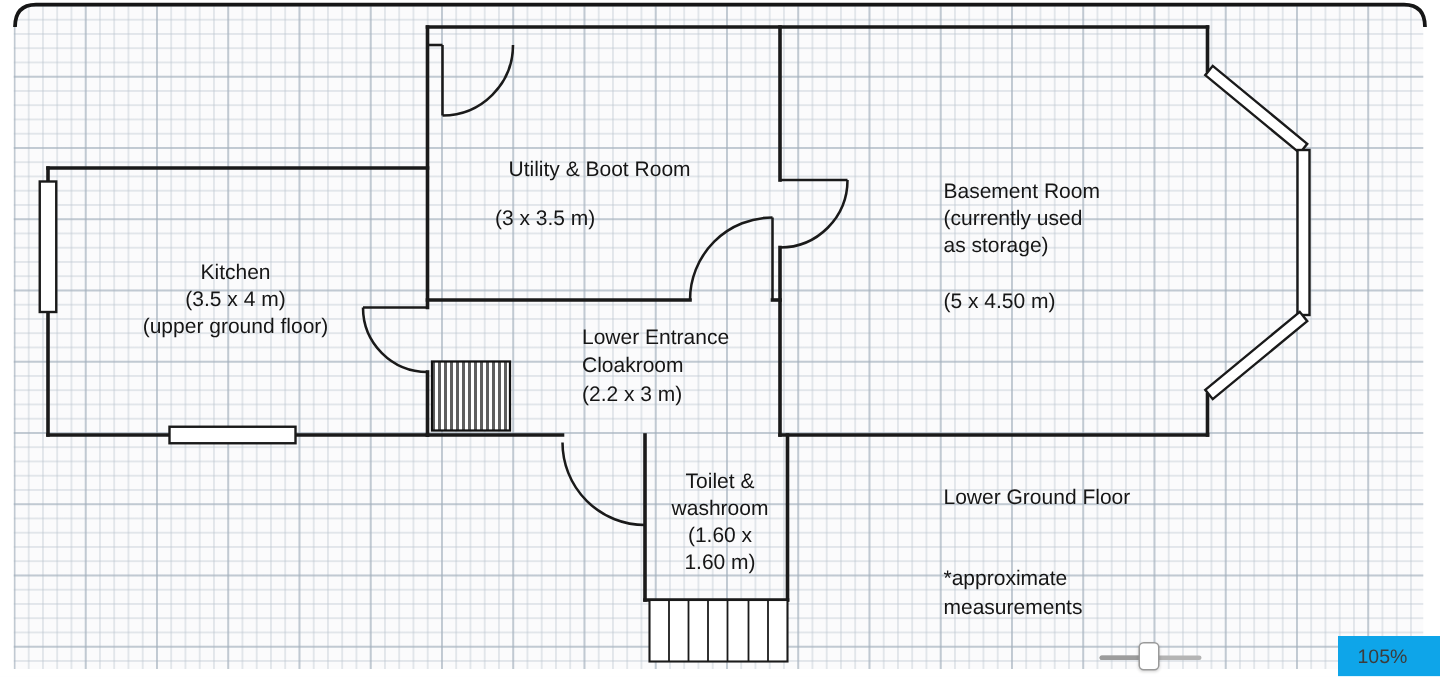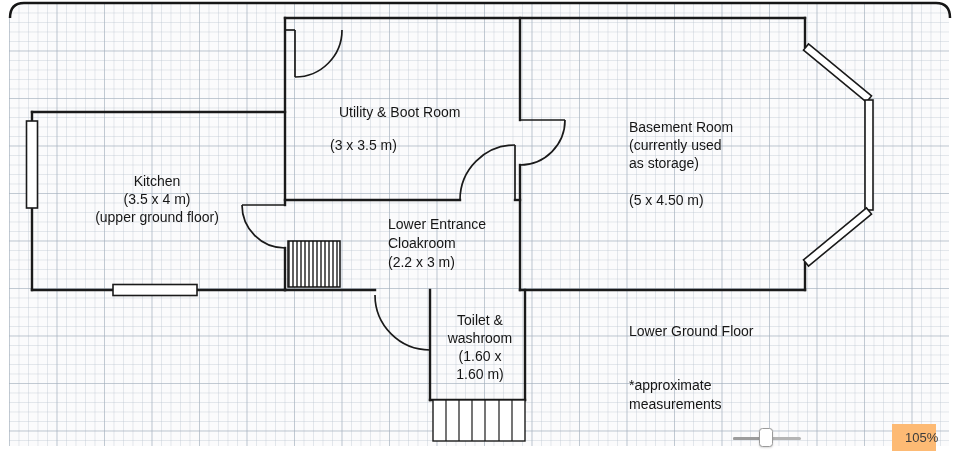--- a/index.html
+++ b/index.html
@@ -18,22 +18,22 @@
       linear-gradient(to bottom, rgba(188,198,208,.40) 1px, transparent 1px);
     background-size:47.5px 47.5px,47.5px 47.5px,9.5px 9.5px,9.5px 9.5px;
     border-top-left-radius:14px;border-top-right-radius:14px;
   }
   svg.plan{position:absolute;left:0;top:0;}
   svg.plan text{font-family:"Liberation Sans", sans-serif;font-size:14px;fill:#161616;}
   .zoom-track{position:absolute;left:733px;top:437px;width:68px;height:3px;background:#b4b4b4;border-radius:2px;}
   .zoom-track-dark{position:absolute;left:733px;top:437px;width:28px;height:3px;background:#9c9c9c;border-radius:2px;}
   .zoom-handle{position:absolute;left:759px;top:428px;width:14px;height:19px;box-sizing:border-box;
     background:#fff;border:1.5px solid #9a9a9a;border-radius:3.5px;box-shadow:0 1px 2px rgba(0,0,0,.15);}
-  .zoom-badge{position:absolute;left:892px;top:424px;width:44px;height:27px;box-sizing:border-box;
-    background:#fdba74;color:#3c3c3c;font-size:13px;display:flex;align-items:center;padding-left:13px;}
+  .zoom-badge{position:absolute;left:892px;top:424px;width:68px;height:27px;box-sizing:border-box;
+    background:#0ea5e9;color:#3c3c3c;font-size:13px;display:flex;align-items:center;padding-left:13px;}
 </style>
 </head>
 <body>
 
 <div class="screen">
 
   <div class="grid-bg"></div>
 
   <svg class="plan" width="960" height="451" viewBox="0 0 960 451">
     <defs>

